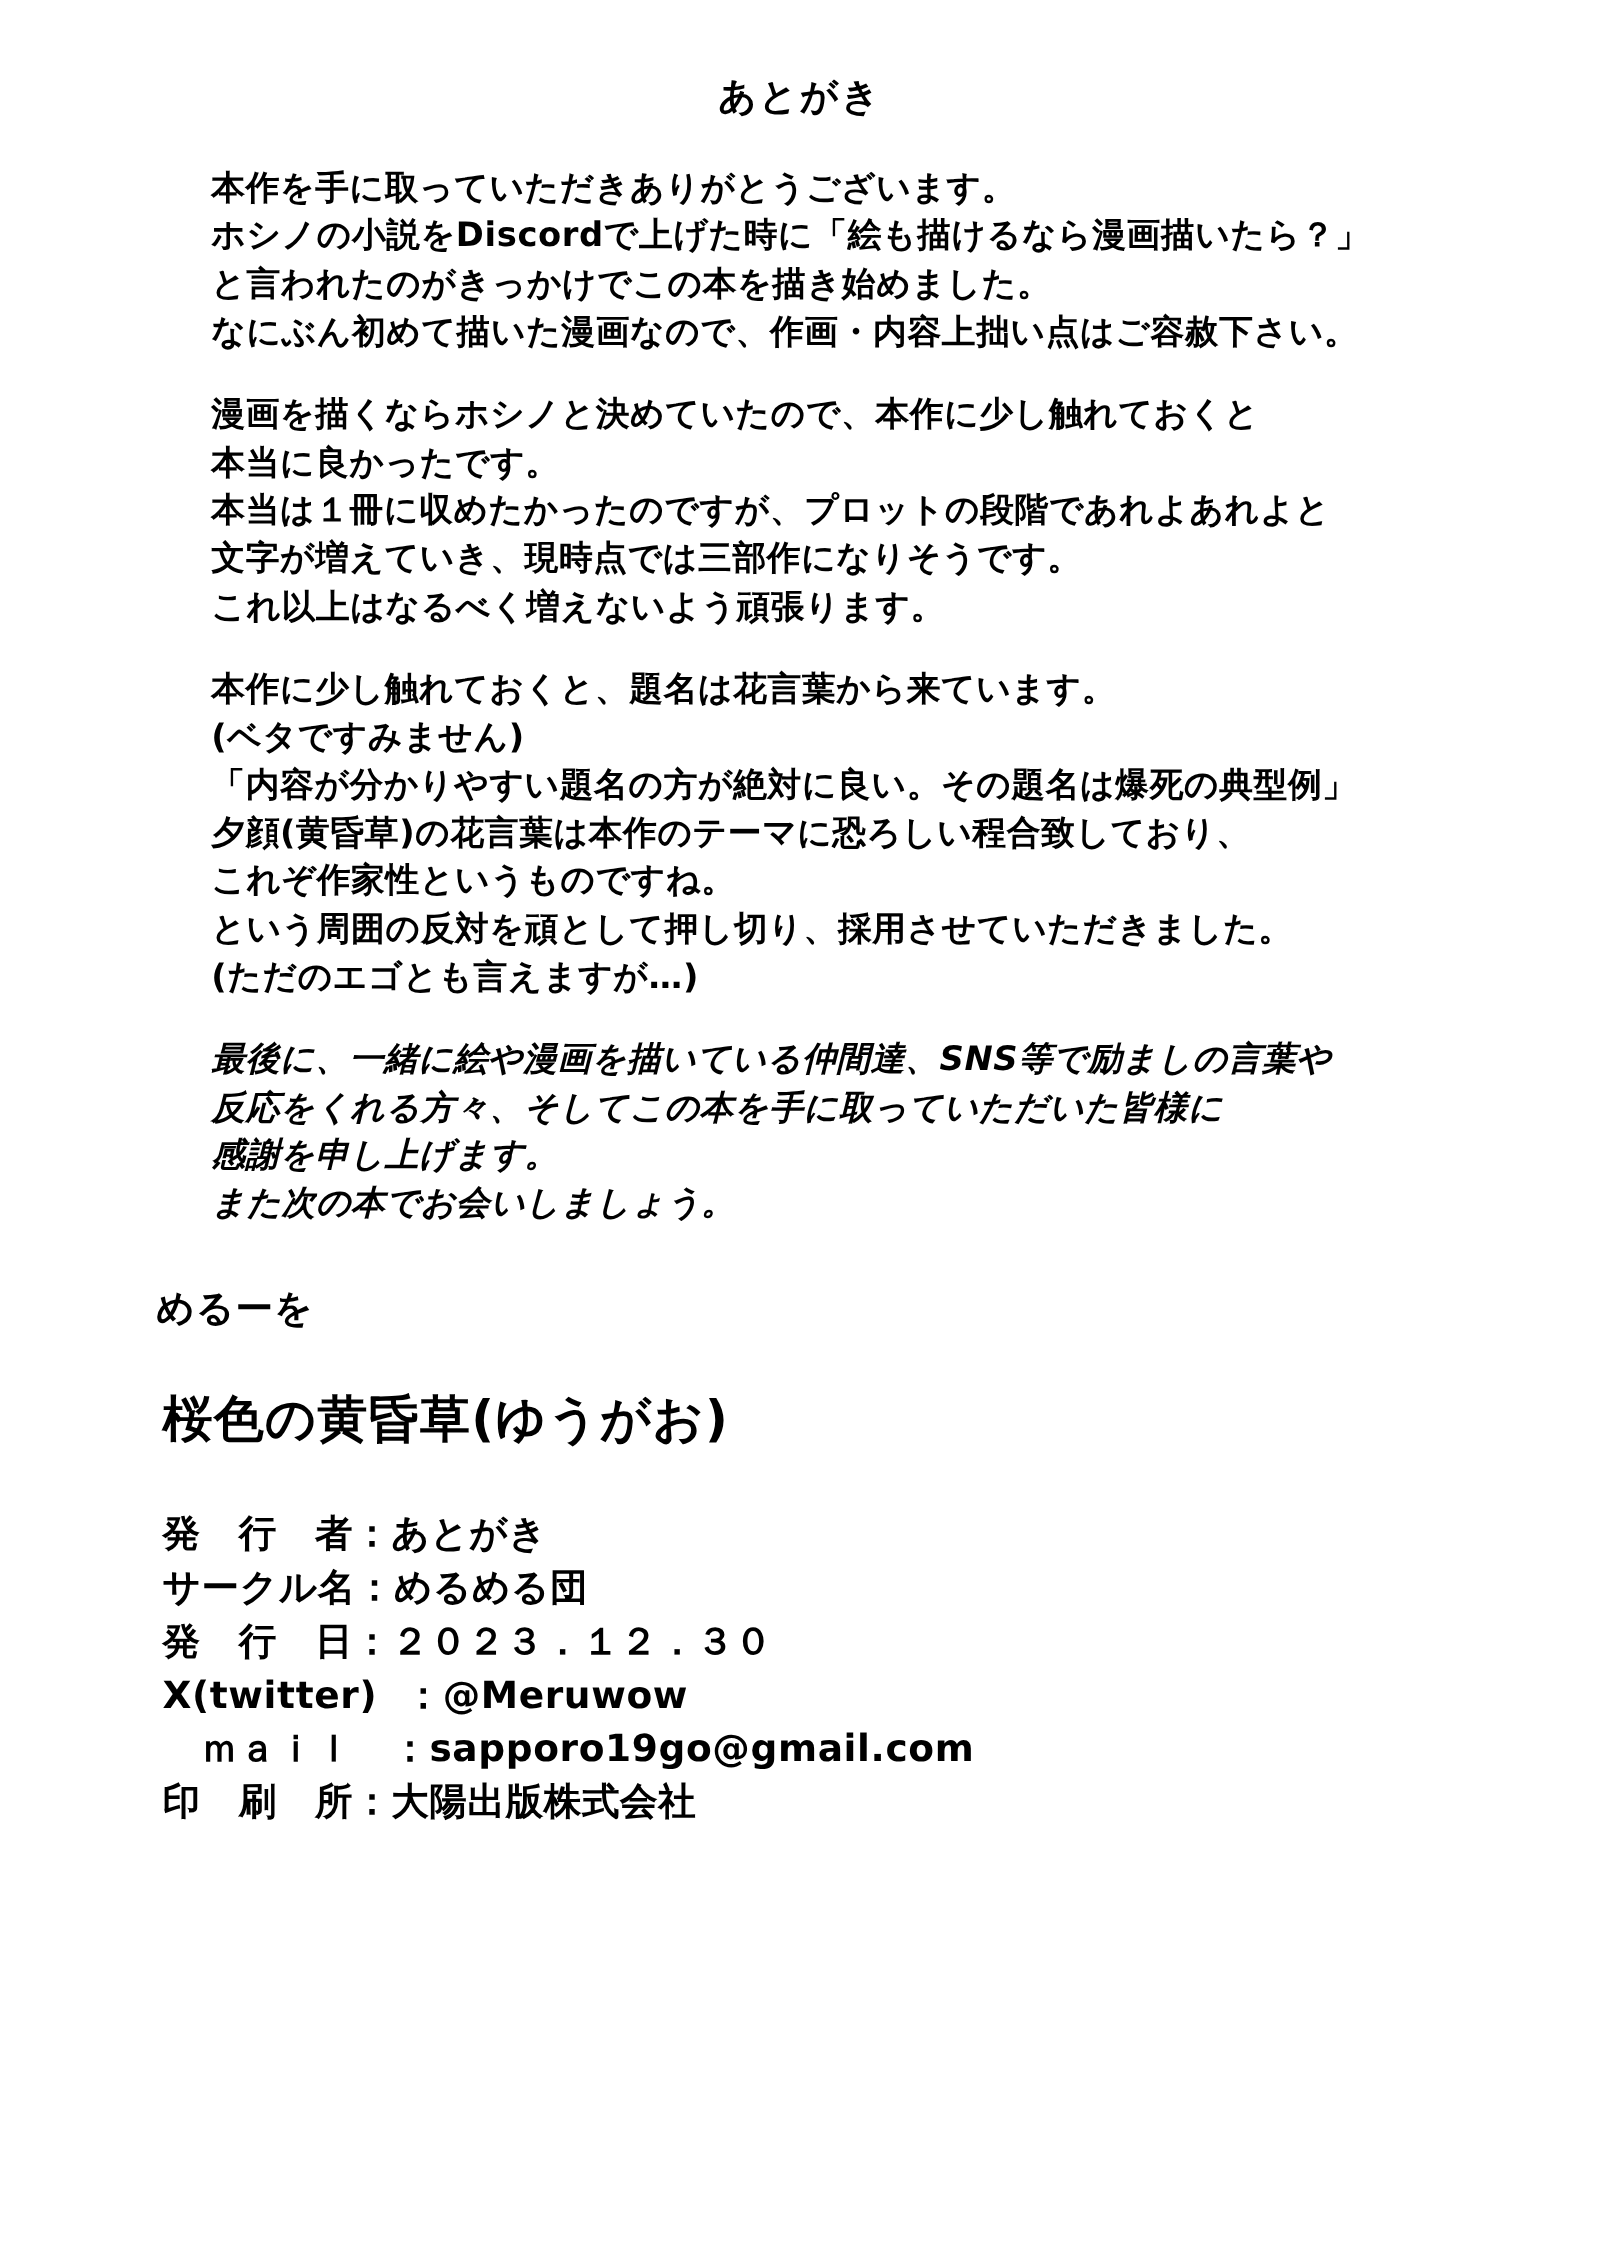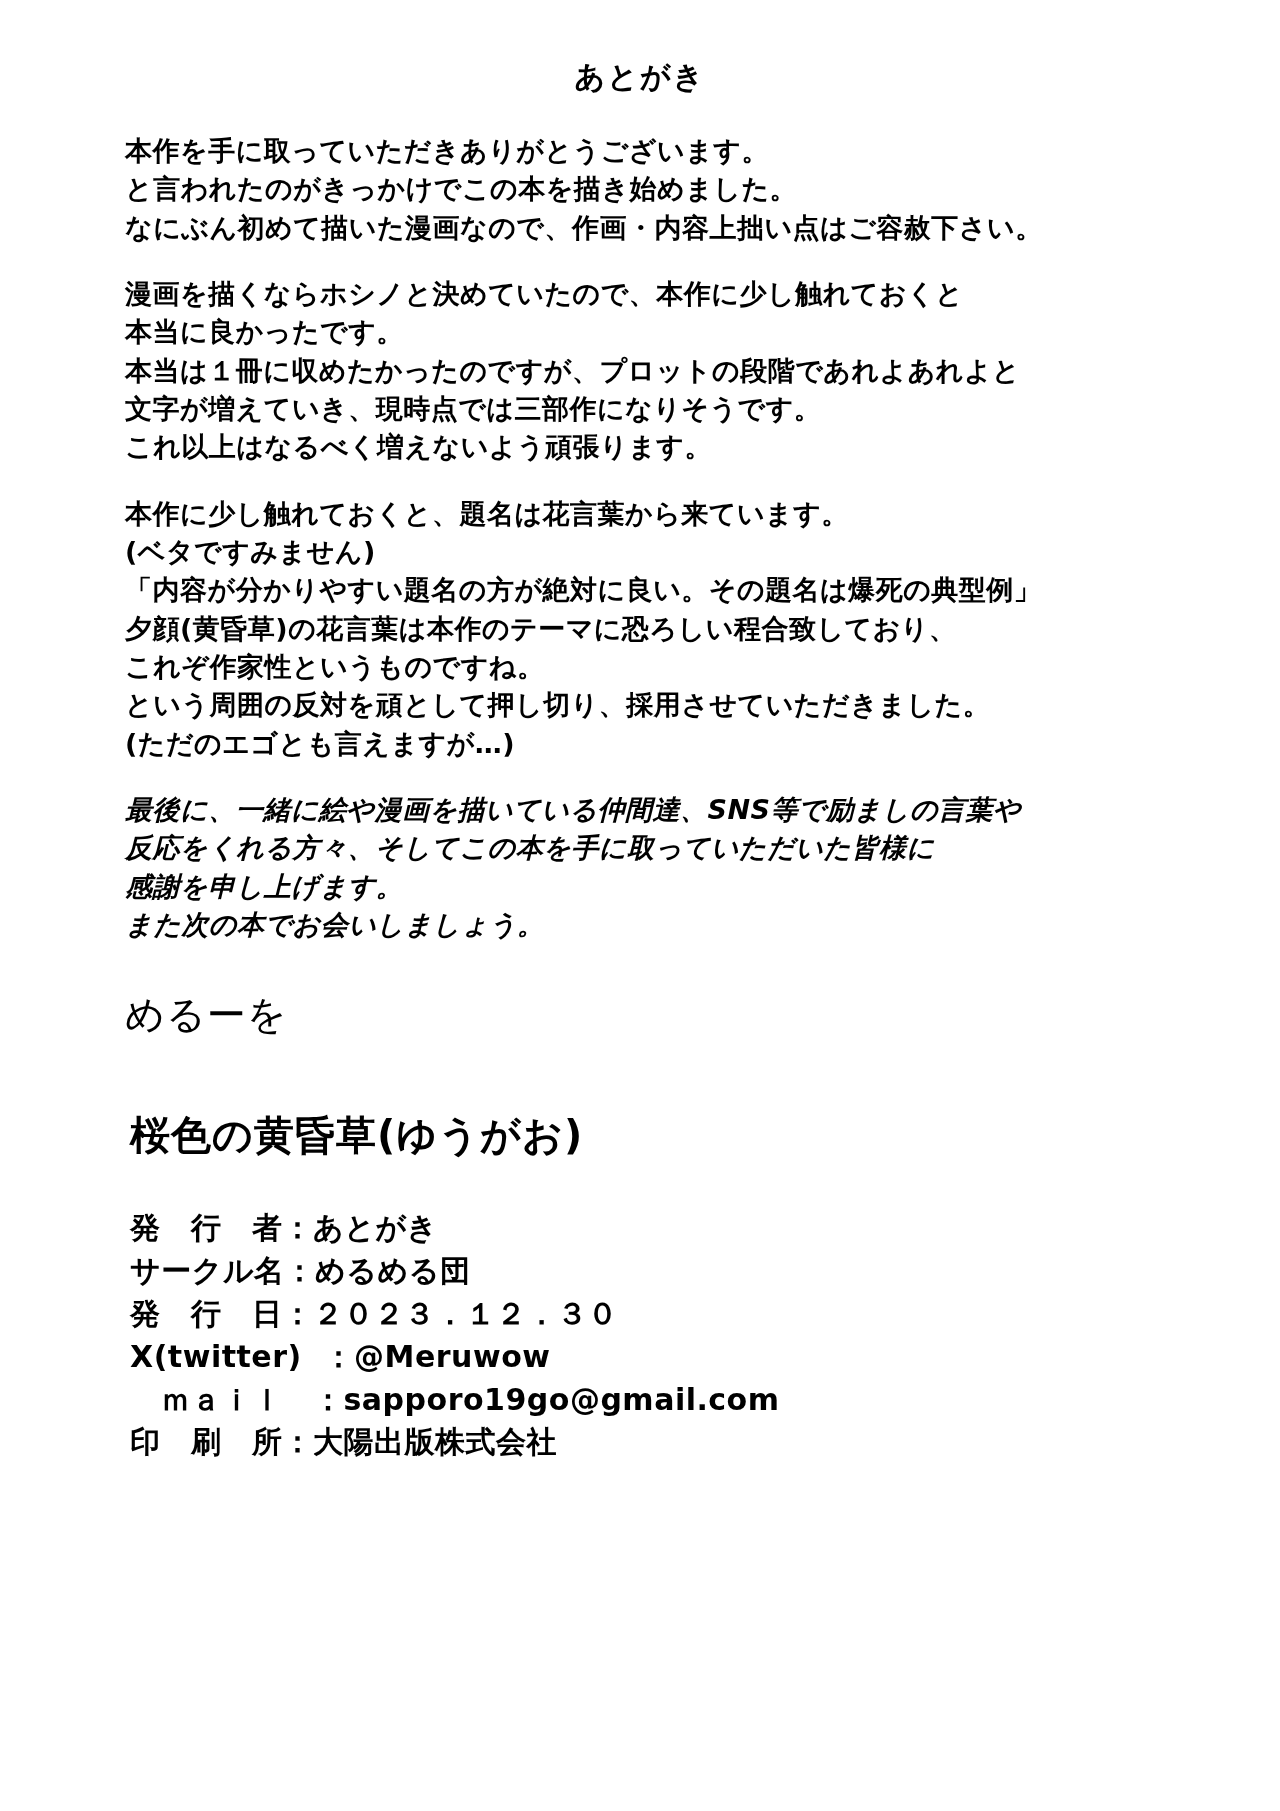--- a/index.html
+++ b/index.html
@@ -31,33 +31,34 @@
   .body-block {
     margin-left: 108px;
     margin-right: 60px;
     font-size: 27px;
     font-weight: 700;
     line-height: 1.42;
     letter-spacing: 0.5px;
   }
   .para {
     margin-bottom: 28px;
+    margin-left: 44px;
   }
   .para:last-child {
     margin-bottom: 0;
     font-style: italic;
   }
   .line {
     white-space: pre-wrap;
   }
   .signature {
     margin-left: 108px;
     margin-top: 44px;
-    font-size: 39px;
-    font-weight: 400;
+    font-size: 30px;
+    font-weight: 700;
     letter-spacing: 1px;
   }
   .colophon {
     position: absolute;
     left: 130px;
     top: 1108px;
     right: 40px;
   }
   .colophon-title {
     font-size: 40px;
@@ -80,20 +81,21 @@
 <body>
 
 <div class="page">
 
   <div class="afterword-title">あとがき</div>
 
   <div class="body-block">
 
     <div class="para">
       <div class="line">本作を手に取っていただきありがとうございます。</div>
+      <div class="line">ホシノの小説をDiscordで上げた時に「絵も描けるなら漫画描いたら？」</div>
       <div class="line">と言われたのがきっかけでこの本を描き始めました。</div>
       <div class="line">なにぶん初めて描いた漫画なので、作画・内容上拙い点はご容赦下さい。</div>
     </div>
 
     <div class="para">
       <div class="line">漫画を描くならホシノと決めていたので、本作に少し触れておくと</div>
       <div class="line">本当に良かったです。</div>
       <div class="line">本当は１冊に収めたかったのですが、プロットの段階であれよあれよと</div>
       <div class="line">文字が増えていき、現時点では三部作になりそうです。</div>
       <div class="line">これ以上はなるべく増えないよう頑張ります。</div>

